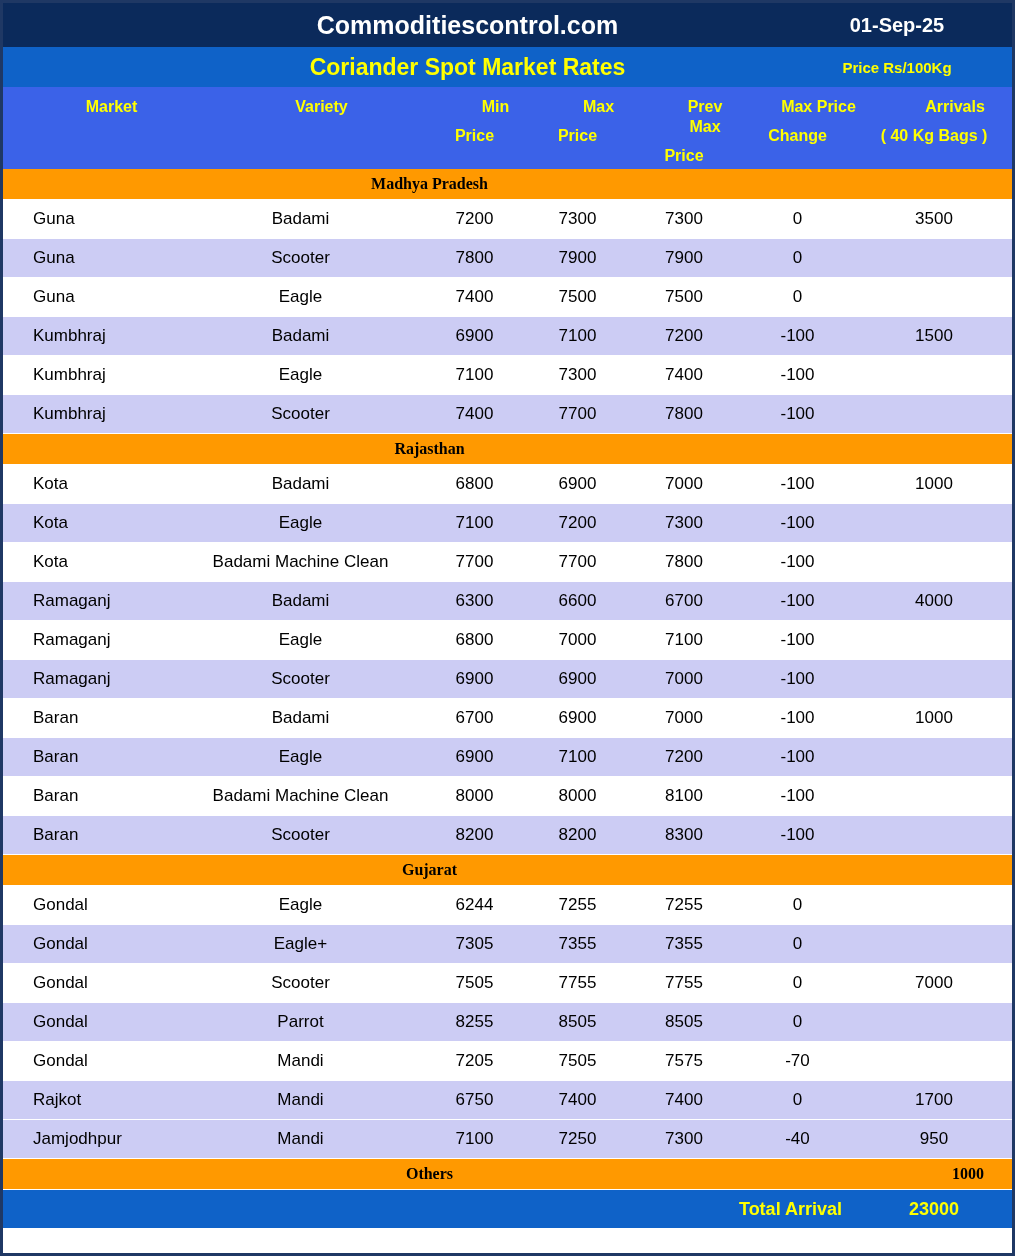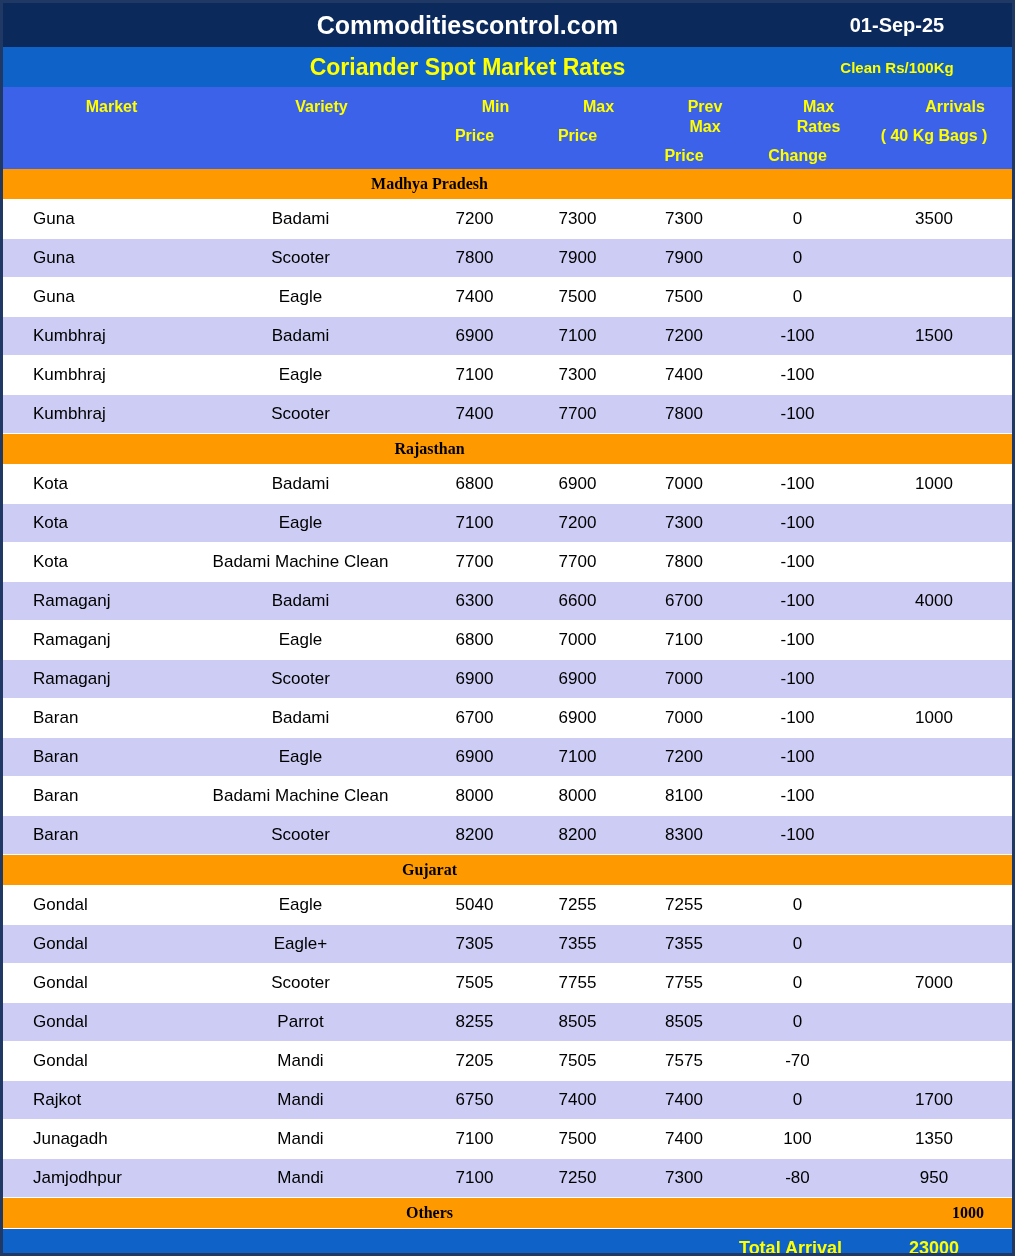--- a/index.html
+++ b/index.html
@@ -141,21 +141,21 @@
 
 <div class="page">
 
   <div class="titlebar">
     <div class="brand">Commoditiescontrol.com</div>
     <div class="date">01-Sep-25</div>
   </div>
 
   <div class="subbar">
     <div class="subtitle">Coriander Spot Market Rates</div>
-    <div class="unit">Clean Rs/100Kg</div>
+    <div class="unit">Price Rs/100Kg</div>
   </div>
 
   <table class="rates">
     <colgroup>
       <col class="col-market">
       <col class="col-variety">
       <col class="col-min">
       <col class="col-max">
       <col class="col-prev">
       <col class="col-change">
@@ -175,21 +175,21 @@
         </th>
         <th>
           <span class="l1">Max</span>
           <span class="l2">Price</span>
         </th>
         <th>
           <span class="l1">Prev Max</span>
           <span class="l2">Price</span>
         </th>
         <th>
-          <span class="l1">Max Rates</span>
+          <span class="l1">Max Price</span>
           <span class="l2">Change</span>
         </th>
         <th>
           <span class="l1">Arrivals</span>
           <span class="l2">( 40 Kg Bags )</span>
         </th>
       </tr>
     </thead>
     <tbody id="rates-body">
         <tr class="group">
@@ -344,21 +344,21 @@
           <td>-100</td>
           <td></td>
         </tr>
         <tr class="group">
           <td colspan="6">Gujarat</td>
           <td class="group-val"></td>
         </tr>
         <tr class="data odd">
           <td class="market">Gondal</td>
           <td class="variety">Eagle</td>
-          <td>5040</td>
+          <td>6244</td>
           <td>7255</td>
           <td>7255</td>
           <td>0</td>
           <td></td>
         </tr>
         <tr class="data even">
           <td class="market">Gondal</td>
           <td class="variety">Eagle+</td>
           <td>7305</td>
           <td>7355</td>
@@ -395,36 +395,27 @@
         </tr>
         <tr class="data even">
           <td class="market">Rajkot</td>
           <td class="variety">Mandi</td>
           <td>6750</td>
           <td>7400</td>
           <td>7400</td>
           <td>0</td>
           <td>1700</td>
         </tr>
-        <tr class="data odd">
-          <td class="market">Junagadh</td>
-          <td class="variety">Mandi</td>
-          <td>7100</td>
-          <td>7500</td>
-          <td>7400</td>
-          <td>100</td>
-          <td>1350</td>
-        </tr>
         <tr class="data even">
           <td class="market">Jamjodhpur</td>
           <td class="variety">Mandi</td>
           <td>7100</td>
           <td>7250</td>
           <td>7300</td>
-          <td>-80</td>
+          <td>-40</td>
           <td>950</td>
         </tr>
         <tr class="group">
           <td colspan="6">Others</td>
           <td class="group-val">1000</td>
         </tr>
       </tbody>
     <tfoot>
       <tr class="total">
         <td class="label" colspan="6">Total Arrival</td>

